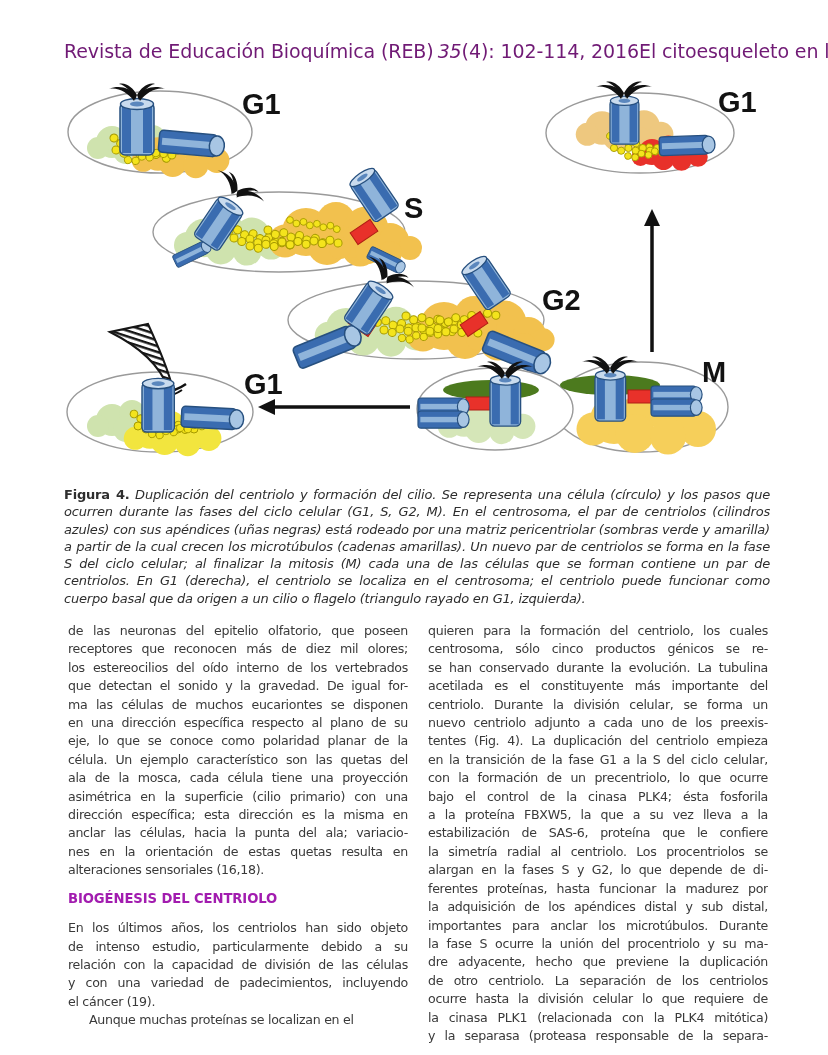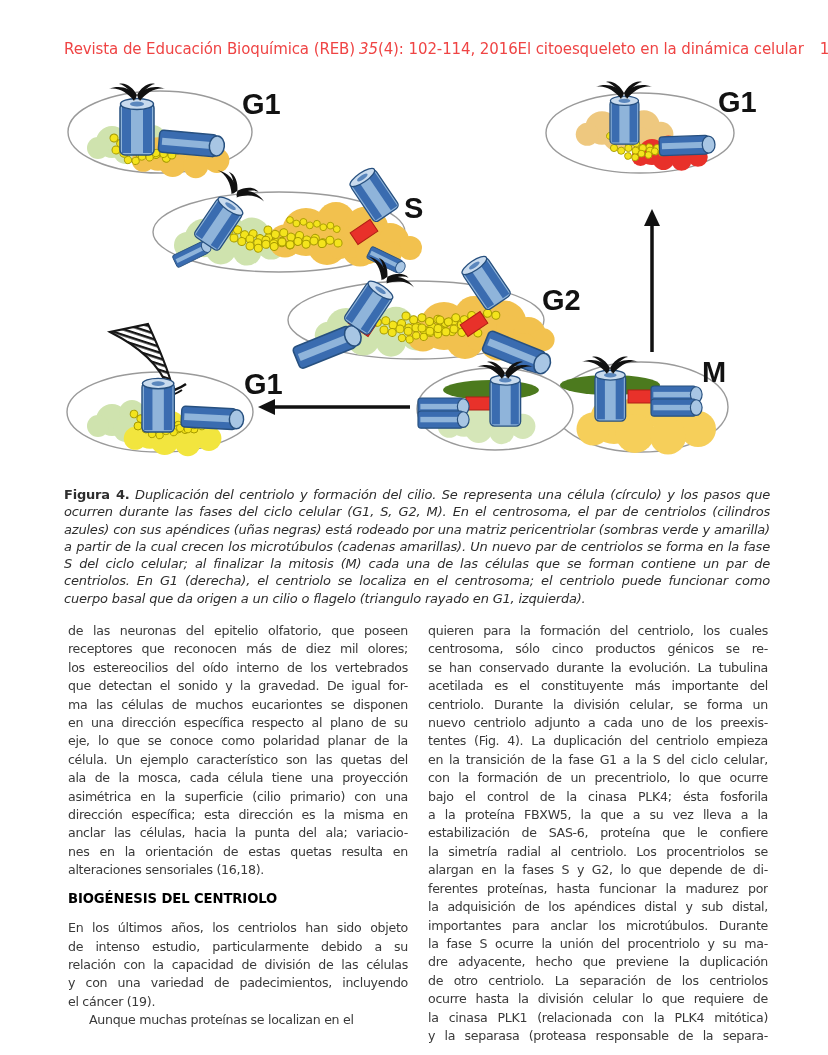--- a/index.html
+++ b/index.html
@@ -3,21 +3,21 @@
 <meta charset="utf-8">
 <style>
   html,body{margin:0;padding:0;background:#e9e9e9;}
   .page{
     position:relative;width:828px;height:1055px;margin:0 auto;background:#ffffff;
     font-family:"DejaVu Sans","Liberation Sans",sans-serif;color:#3a3a3a;overflow:hidden;
   }
   
   .header{
     position:absolute;left:64px;top:40px;width:713px;display:flex;align-items:baseline;
-    font-size:15px;letter-spacing:-0.1px;color:#ef4444;white-space:nowrap;
+    font-size:19px;letter-spacing:-0.1px;color:#701a75;white-space:nowrap;
   }
   .h-journal{margin-right:4px;}
   .h-vol{font-style:italic;}
   .h-title{}
   .h-page{margin-left:auto;padding-left:16px;}
   
   .fig{position:absolute;left:54px;top:80px;}
   .phase-label{font-family:"Liberation Sans",sans-serif;font-weight:700;font-size:29px;fill:#121212;}
   
   .caption{
@@ -26,21 +26,21 @@
   }
   .cap-label{font-weight:bold;font-style:normal;}
   .cap-text{font-style:italic;}
   
   .col{position:absolute;top:622px;width:340px;font-size:12.6px;line-height:18.4px;letter-spacing:-0.3px;color:#3a3a3a;}
   .col-left{left:68px;}
   .col-right{left:428px;}
   .tline{text-align:justify;text-align-last:justify;white-space:nowrap;overflow:hidden;}
   .tline.tline-end{text-align-last:left;}
   .para-indent .tline{text-indent:21px;}
-  .sec-heading{font-weight:bold;font-size:13.2px;letter-spacing:-0.1px;color:#000000;margin:10px 0 11px 0;}
+  .sec-heading{font-weight:bold;font-size:13.2px;letter-spacing:-0.1px;color:#a21caf;margin:10px 0 11px 0;}
 </style>
 </head>
 <body>
 
 <div class="page">
 
   <div class="header">
     <span class="h-journal">Revista de Educación Bioquímica (REB)</span>
     <span class="h-vol">35</span>
     <span class="h-issue">(4): 102-114, 2016</span>

